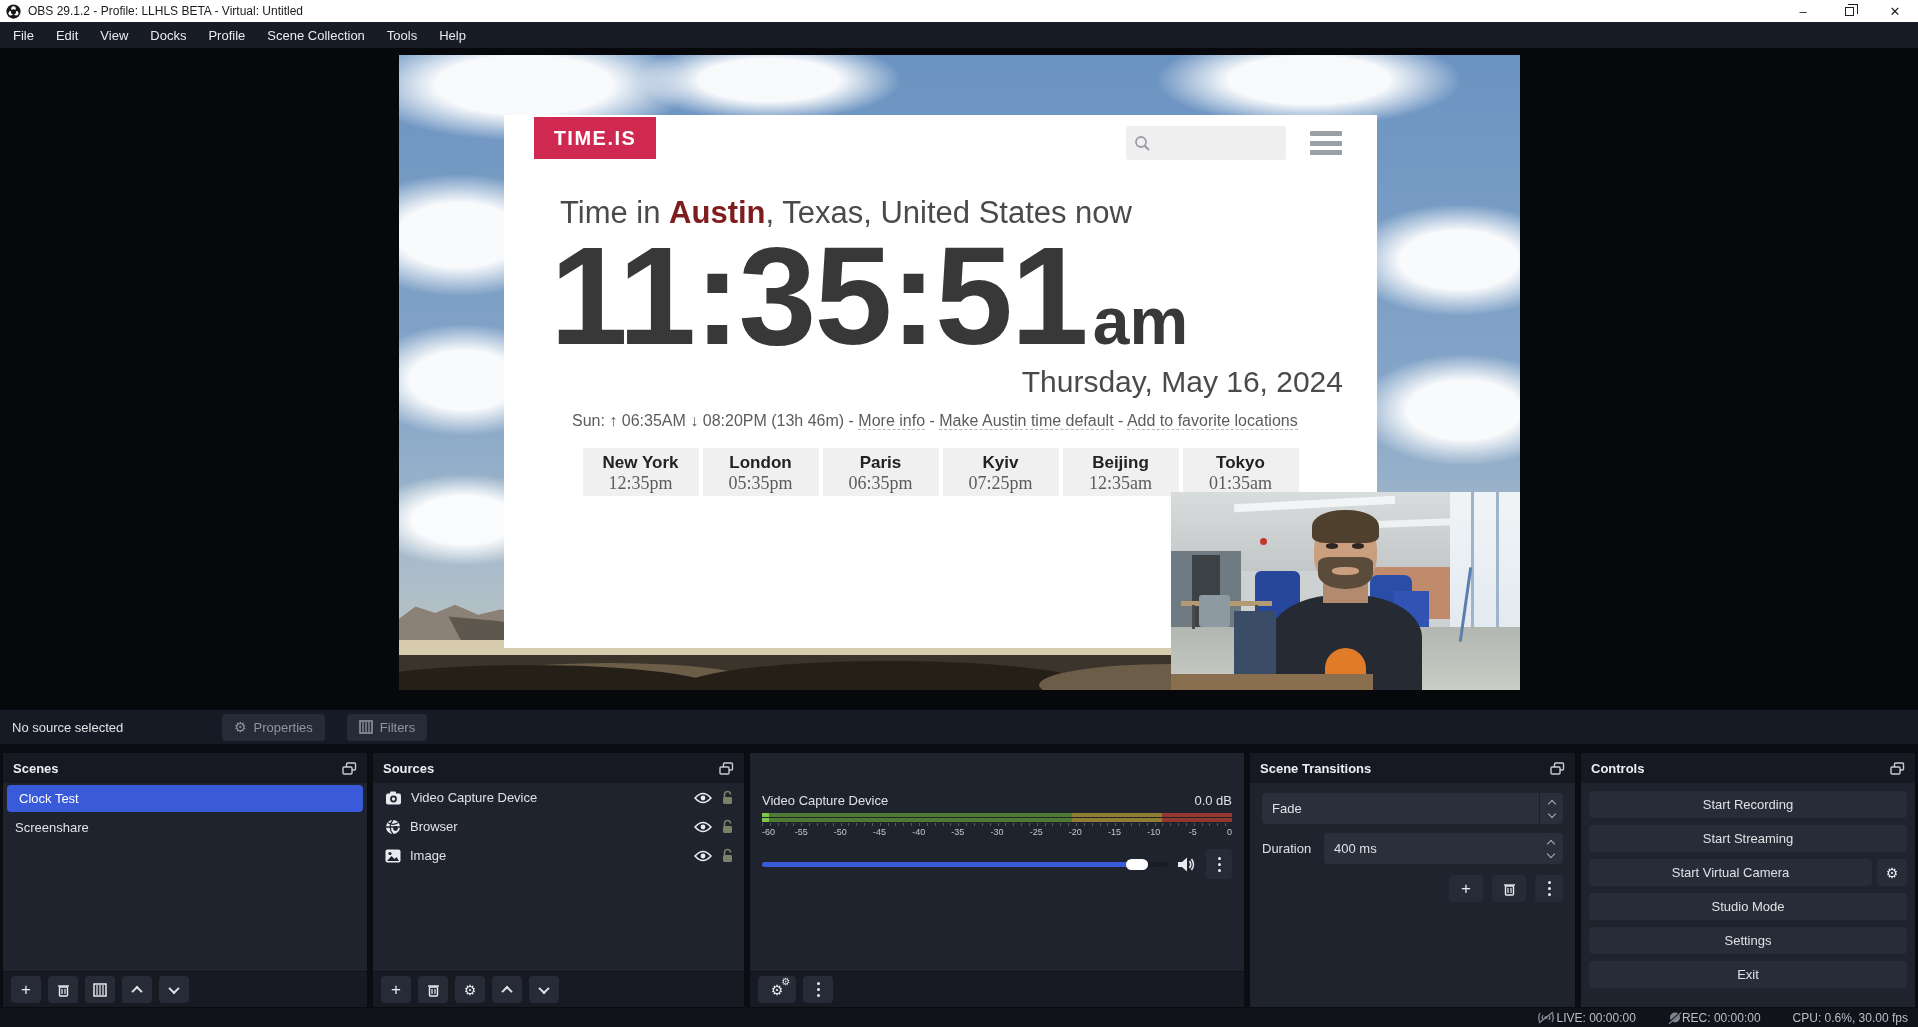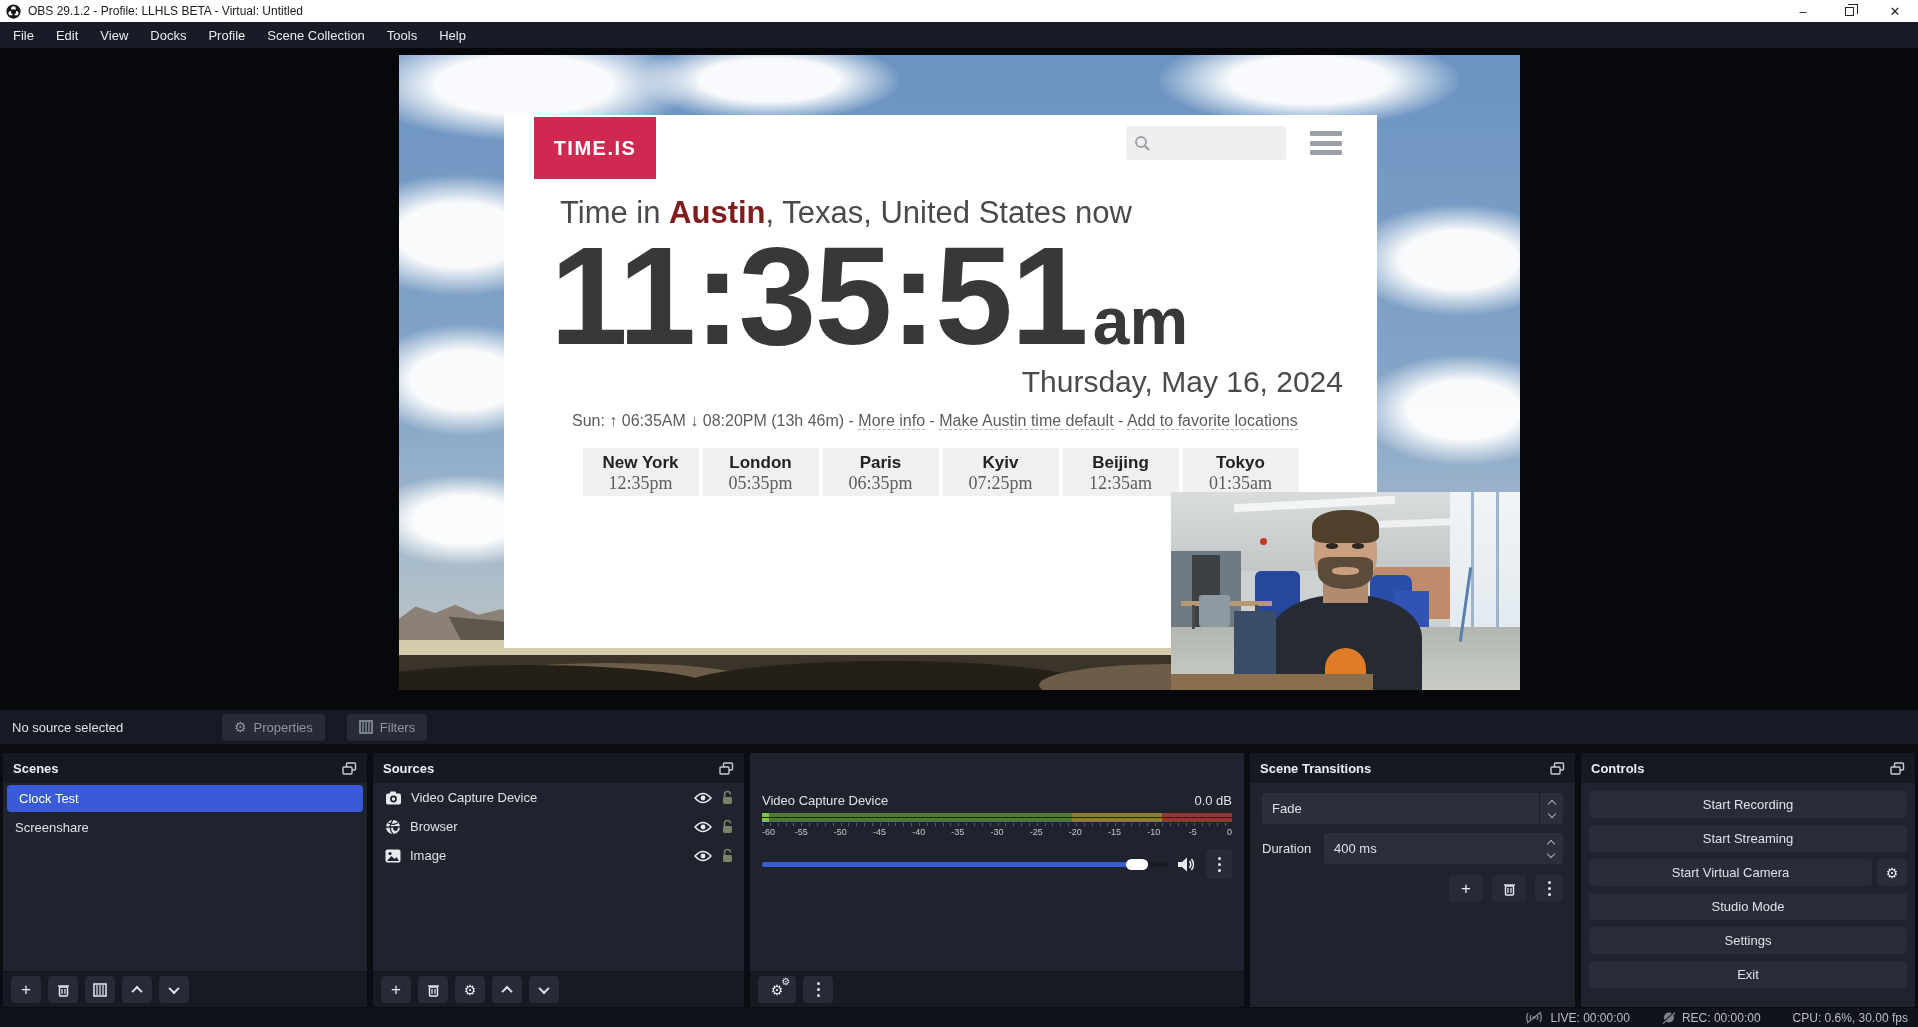--- a/index.html
+++ b/index.html
@@ -33,21 +33,21 @@
                clip-path:polygon(0 35%, 10% 8%, 22% 22%, 34% 4%, 48% 26%, 62% 14%, 78% 34%, 100% 55%, 100% 100%, 0 100%); }
   .mountains::after { content:""; position:absolute; inset:0; background:#5e574e;
                clip-path:polygon(30% 30%, 60% 40%, 100% 60%, 100% 100%, 40% 100%); }
   .sand-strip { position:absolute; left:0; top:585px; width:100%; height:17px; background:#d7cbae; }
   .desert-dark { position:absolute; left:0; top:600px; width:100%; height:35px; background:#3a342a; overflow:hidden; }
   .dune { position:absolute; background:#241f17; border-radius:50%; }
   .dune.light { background:#6b5d48; }
 
   
   .webpage { position:absolute; left:105px; top:60px; width:873px; height:533px; background:#ffffff; }
-  .ti-logo { position:absolute; left:30px; top:2px; width:122px; height:62px; background:#cf2952;
+  .ti-logo { position:absolute; left:30px; top:2px; width:122px; height:42px; background:#cf2952;
              color:#ffffff; font-weight:bold; font-size:20px; letter-spacing:1.5px;
              display:flex; align-items:center; justify-content:center; }
   .ti-search { position:absolute; left:622px; top:11px; width:160px; height:34px; background:#efefef;
                border-radius:3px; display:flex; align-items:center; padding-left:8px; }
   .ti-burger { position:absolute; left:806px; top:16px; width:32px; height:24px;
                display:flex; flex-direction:column; justify-content:space-between; }
   .ti-burger span { height:5px; background:#9aa0a6; border-radius:1px; }
   .ti-heading { position:absolute; left:56px; top:80px; font-size:31px; color:#4a4a4a; }
   .ti-heading b { color:#7f1d1d; font-weight:bold; }
   .ti-clock { position:absolute; left:46px; top:100px; color:#383838; white-space:nowrap; }
@@ -136,21 +136,21 @@
           display:flex; align-items:center; justify-content:center; margin-bottom:7px; }
   .cbtn-row { display:flex; gap:5px; margin-bottom:7px; }
   .cbtn-row .cbtn { flex:1; margin-bottom:0; }
   .cbtn-gear { width:30px; height:27px; background:#272c38; border-radius:4px; color:#e8eaee;
                display:flex; align-items:center; justify-content:center; font-size:14px; }
 
   
   .statusbar { position:absolute; left:0; top:1008px; width:100%; height:19px; background:#10131a;
                display:flex; align-items:center; justify-content:flex-end; gap:9px; padding-right:10px;
                color:#b9bec7; font-size:12px; }
-  .sb-group { display:flex; align-items:center; gap:6px; }
+  .sb-group { display:flex; align-items:center; }
   .sb-gap { width:14px; }
 
   svg { display:block; }
 </style>
 </head>
 <body>
 
 <div class="app">
 
   <div class="titlebar">

